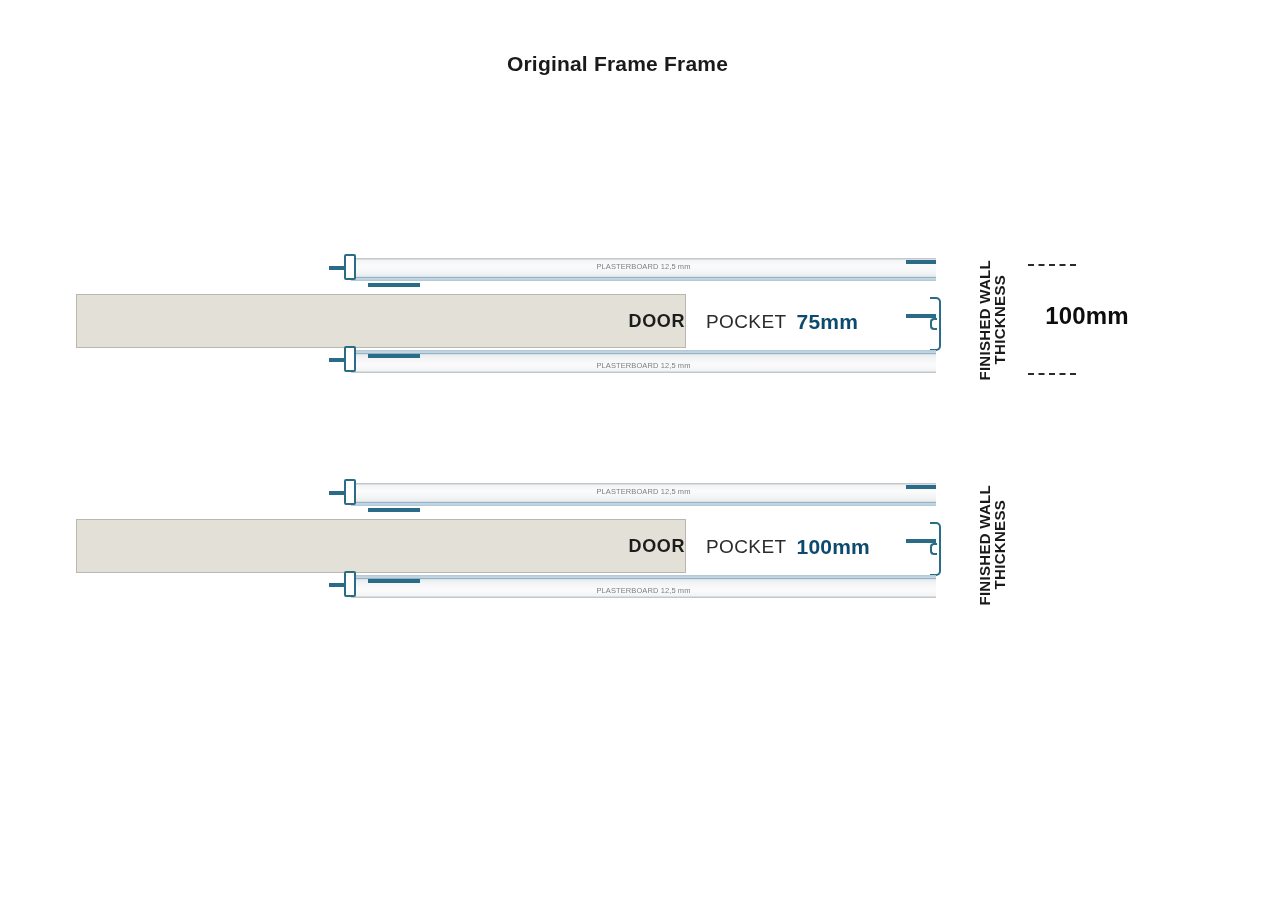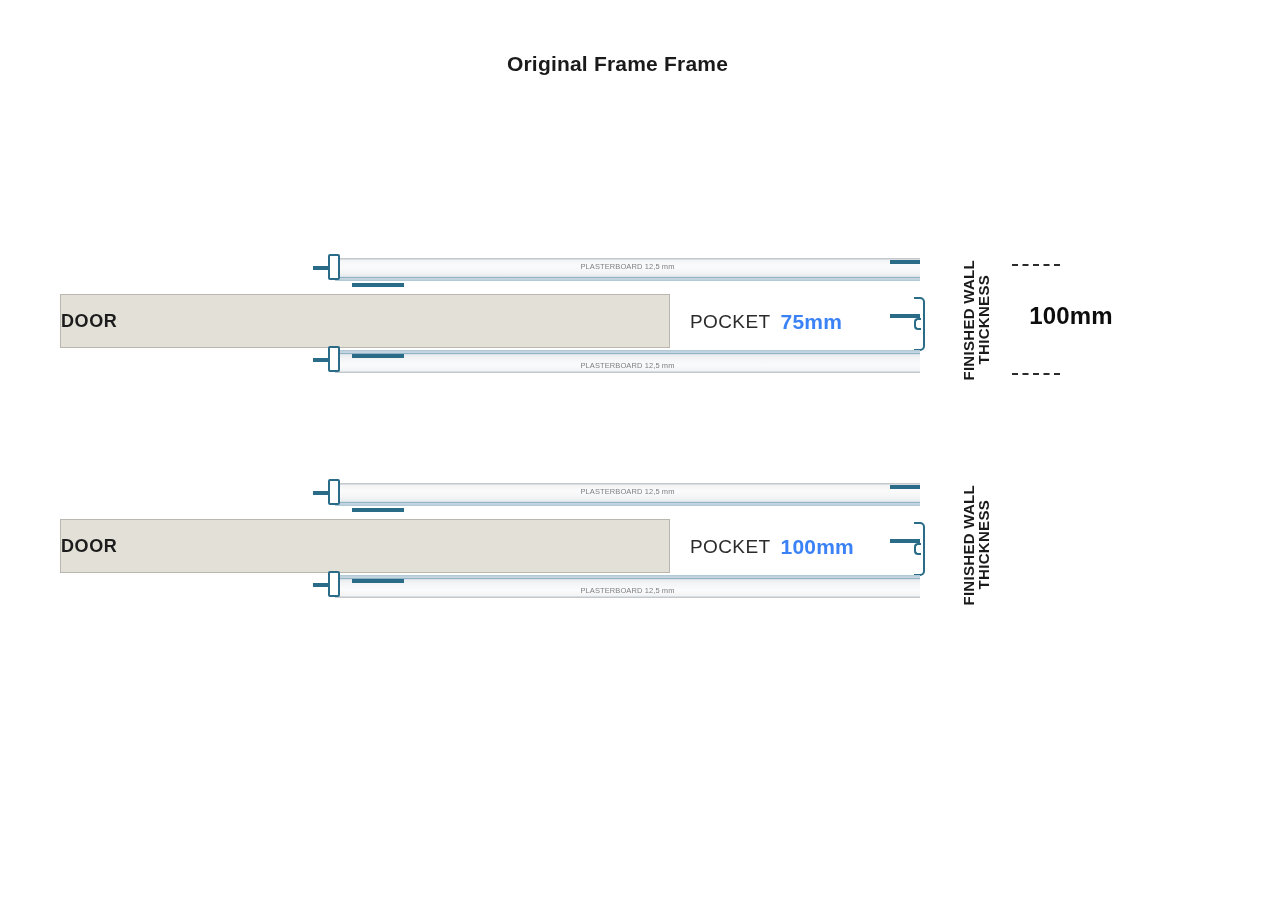--- a/index.html
+++ b/index.html
@@ -24,21 +24,21 @@
     text-align: center;
     font-size: 21px;
     font-weight: bold;
     color: #1a1a1a;
     letter-spacing: 0.2px;
   }
 
   
   .diagram {
     position: absolute;
-    left: 0;
+    left: 16px;
     width: 1080px;
     height: 160px;
   }
   #diagram-1 { top: 240px; }
   #diagram-2 { top: 465px; }
 
   
   .rail {
     position: absolute;
     left: 335px;
@@ -180,21 +180,21 @@
     position: absolute;
     left: 60px;
     top: 54px;
     width: 610px;
     height: 54px;
     background: #e3e0d8;
     border: 1px solid #b9b7b0;
     box-sizing: border-box;
     display: flex;
     align-items: center;
-    justify-content: flex-start;
+    justify-content: flex-end;
   }
   .door-label {
     font-size: 18px;
     font-weight: bold;
     color: #1c1c1c;
     letter-spacing: 0.6px;
   }
 
   
   .pocket {
@@ -209,21 +209,21 @@
   }
   .pocket-word {
     font-size: 19px;
     font-weight: normal;
     color: #2b2b2b;
     letter-spacing: 0.4px;
   }
   .pocket-value {
     font-size: 21px;
     font-weight: bold;
-    color: #3b82f6;
+    color: #0c4a6e;
     letter-spacing: 0.2px;
   }
 
   
   .wall-annotation {
     position: absolute;
     left: 950px;
     top: 0;
     width: 52px;
     height: 160px;

